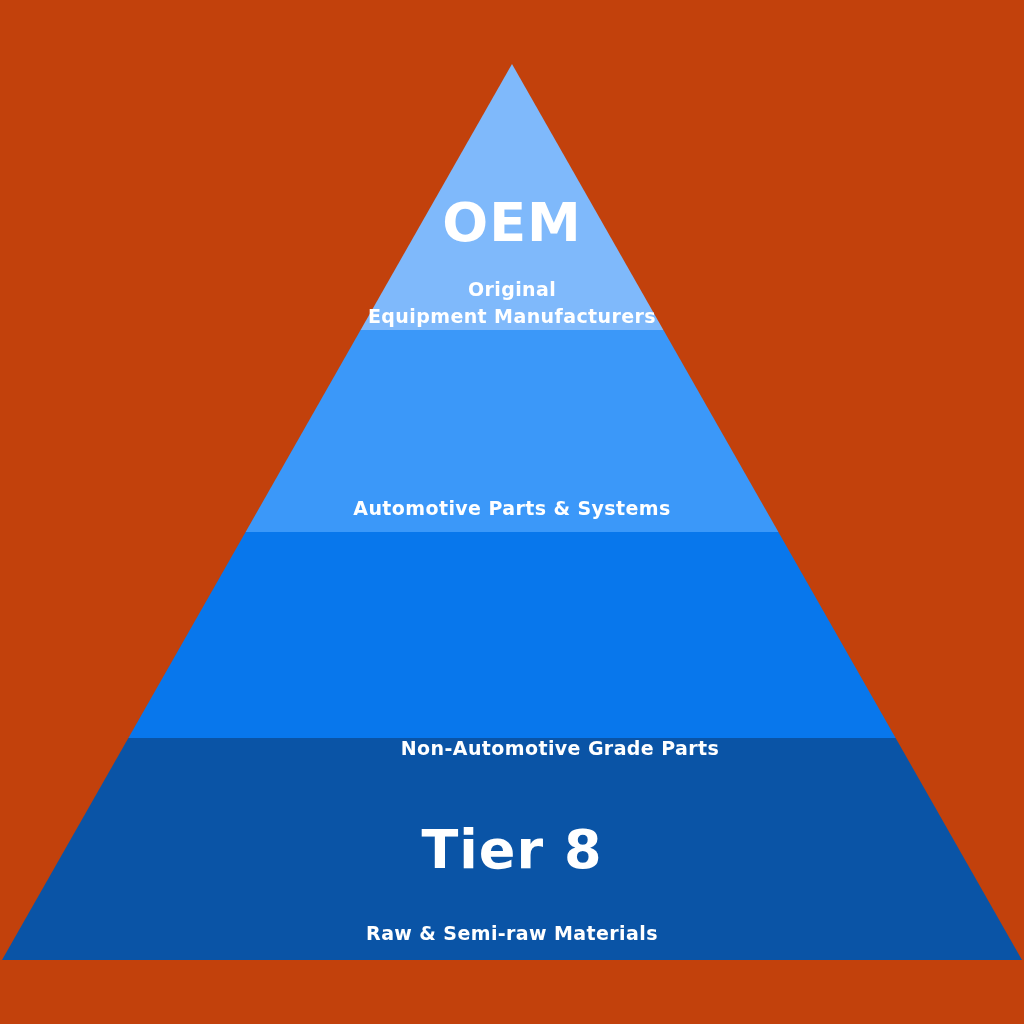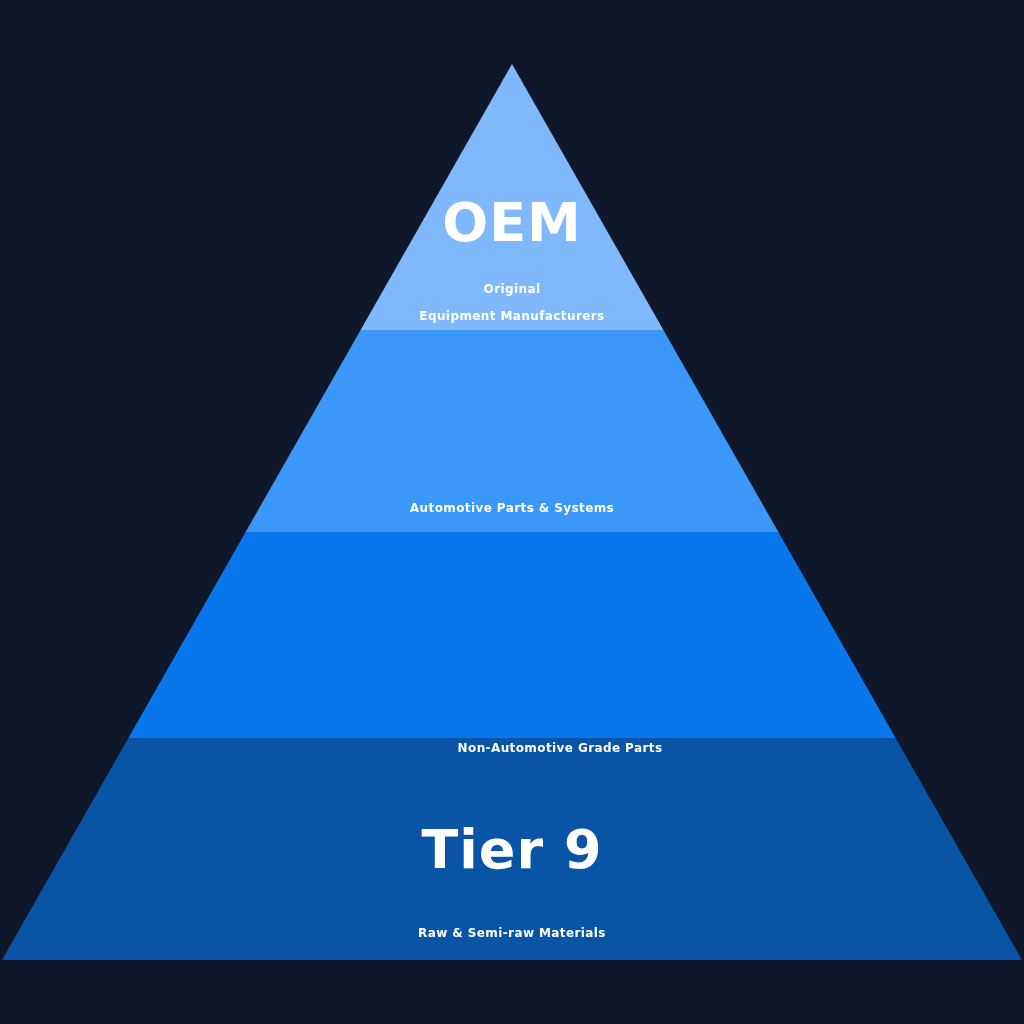--- a/index.html
+++ b/index.html
@@ -4,21 +4,21 @@
 <style>
   html, body {
     margin: 0;
     padding: 0;
     background: #ffffff;
   }
   .stage {
     position: relative;
     width: 1024px;
     height: 1024px;
-    background: #0f172a;
+    background: #c2410c;
     overflow: hidden;
     font-family: "DejaVu Sans", "Liberation Sans", sans-serif;
   }
   
   .pyramid {
     position: absolute;
     inset: 0;
     clip-path: polygon(512px 64px, 1022px 960px, 2px 960px);
   }
   .band {
@@ -50,21 +50,21 @@
     letter-spacing: 1px;
   }
   .tier-sub {
     position: absolute;
     left: 0;
     width: 100%;
     margin: 0;
     text-align: center;
     color: #ffffff;
     font-weight: 700;
-    font-size: 12px;
+    font-size: 19px;
     letter-spacing: 0.4px;
     white-space: pre-line;
   }
   .title-oem  { top: 190px; }
   .sub-oem    { top: 276px; line-height: 27px; }
   .title-t1   { top: 410px; }
   .sub-t1     { top: 496px; line-height: 24px; }
   .title-t2   { top: 612px; }
   .sub-t2     { top: 736px; line-height: 24px; padding-left: 48px; }
   .title-t3   { top: 817px; }
@@ -84,17 +84,17 @@
 
   <div class="labels">
     <h2 class="tier-title title-oem">OEM</h2>
     <p class="tier-sub sub-oem">Original
 Equipment Manufacturers</p>
 
     <p class="tier-sub sub-t1">Automotive Parts &amp; Systems</p>
 
     <p class="tier-sub sub-t2">Non-Automotive Grade Parts</p>
 
-    <h2 class="tier-title title-t3">Tier 9</h2>
+    <h2 class="tier-title title-t3">Tier 8</h2>
     <p class="tier-sub sub-t3">Raw &amp; Semi-raw Materials</p>
   </div>
 
 </div>
 
 </body></html>

